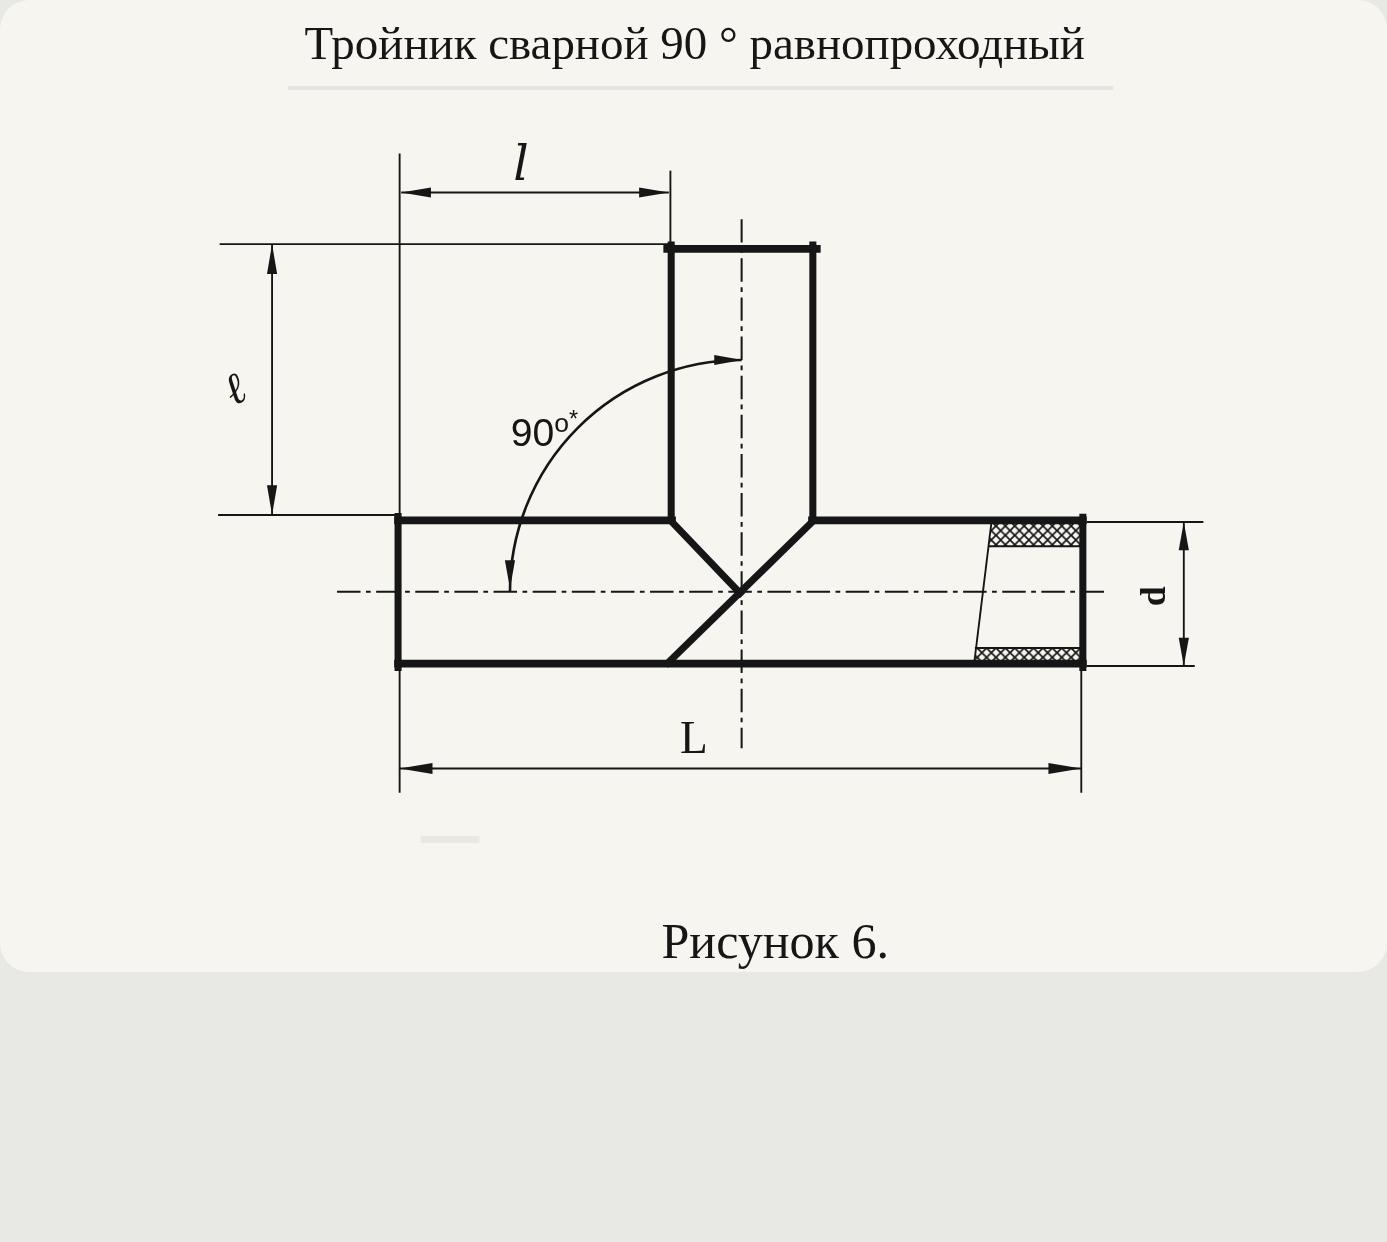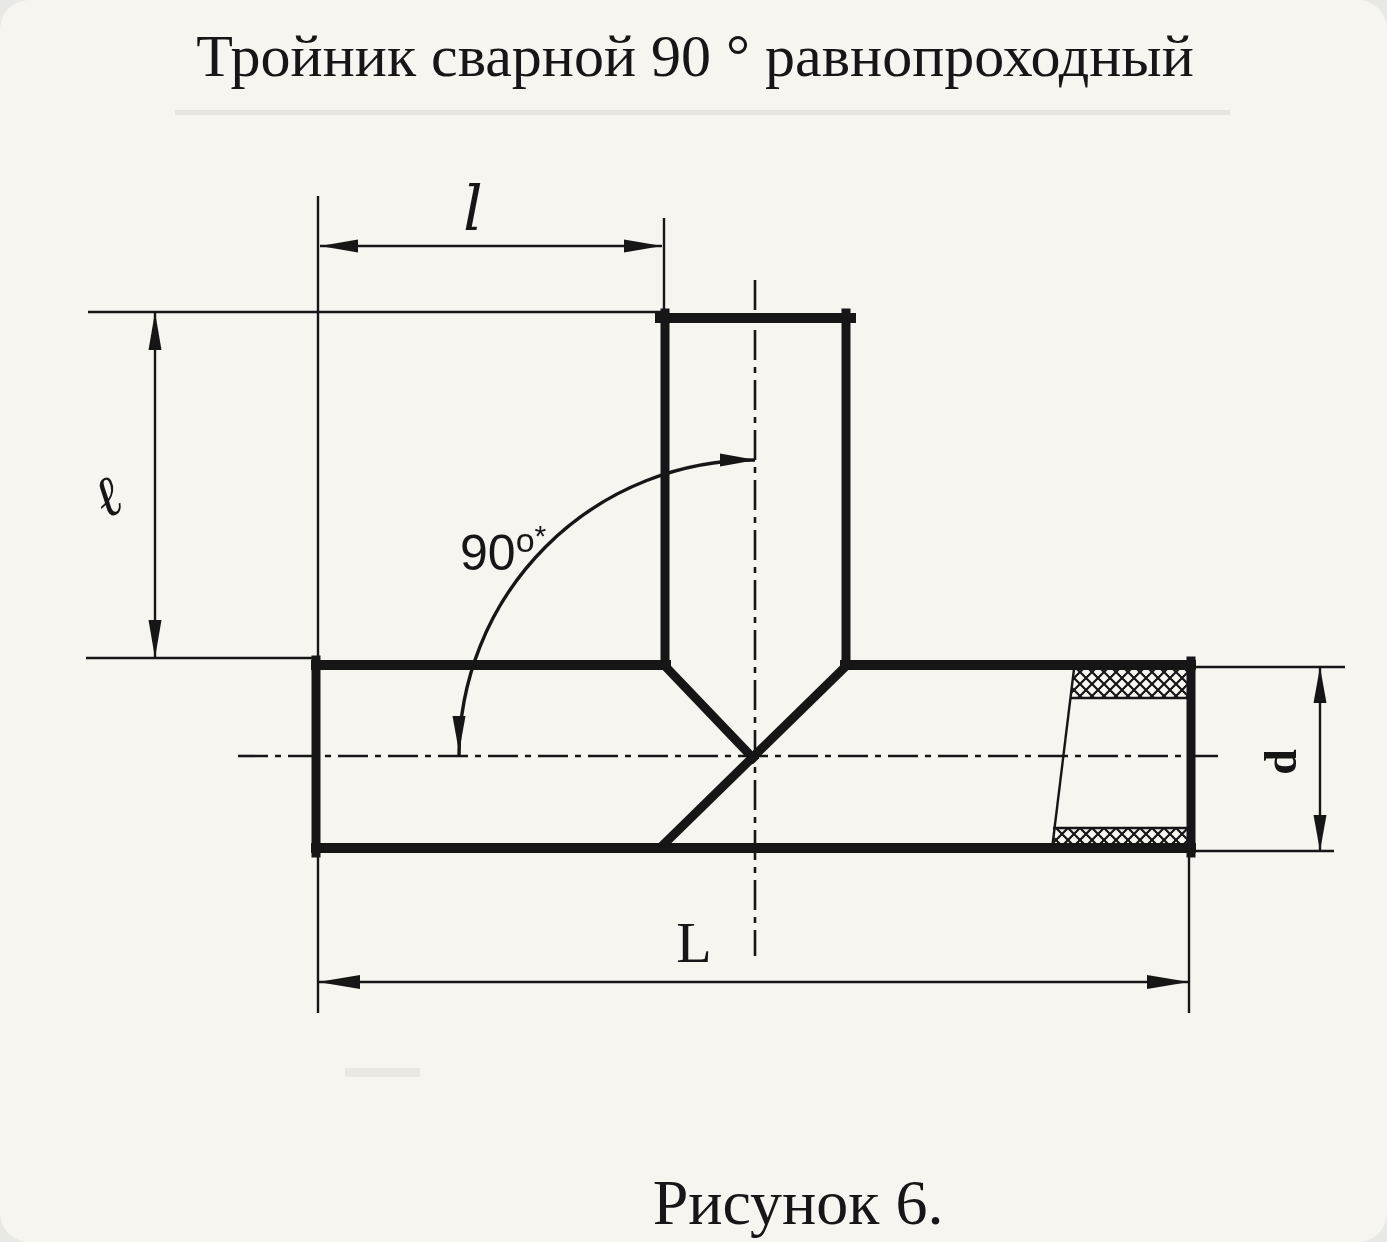--- a/index.html
+++ b/index.html
@@ -1,18 +1,18 @@
 <!DOCTYPE html>
 <html style="--ink: #161616; --paper: #f6f5f0;"><head>
 <meta charset="utf-8">
 <style>
   html,body{margin:0;padding:0;background:#e8e8e4}
   .page{
     position:relative;
-    width:1387px;height:1242px;
+    width:1387px;height:972px;
     background:var(--paper,#f6f5f0);
     overflow:hidden;
     font-family:"Liberation Serif","DejaVu Serif",serif;
     border-radius:29px;
   }
   .page svg{position:absolute;left:0;top:0;width:100%;height:100%}
   .thick{stroke:var(--ink,#141414);stroke-width:10;fill:none;stroke-linecap:square}
   .thick9{stroke:var(--ink,#141414);stroke-width:9;fill:none;stroke-linecap:square}
   .thin{stroke:var(--ink,#141414);stroke-width:2.4;fill:none;stroke-linecap:butt}
   .cl{stroke:var(--ink,#141414);stroke-width:2.6;fill:none;stroke-dasharray:30 7 6 7}

